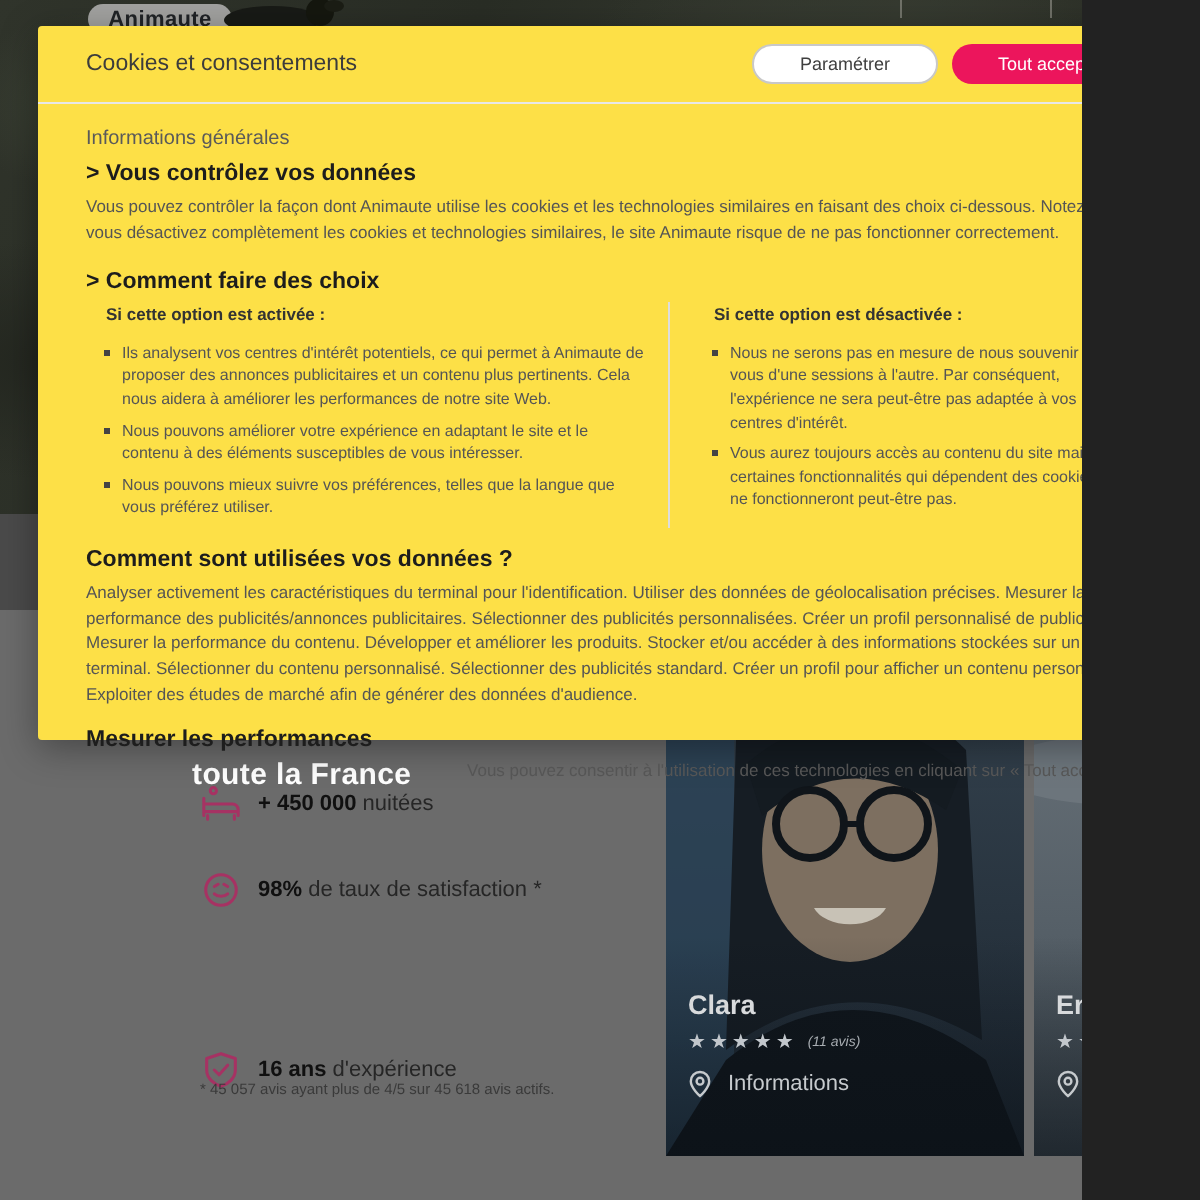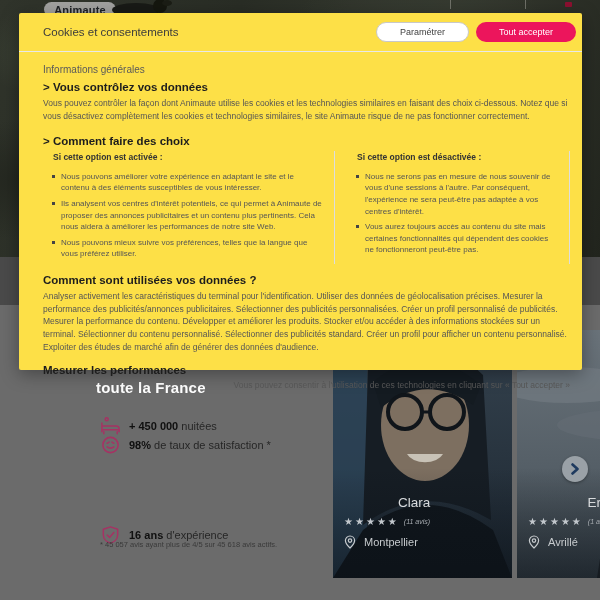--- a/index.html
+++ b/index.html
@@ -1,18 +1,18 @@
 <!DOCTYPE html>
 <html><head>
 <meta charset="utf-8">
 <style>
   html,body{margin:0;padding:0;background:#222;}
   *{box-sizing:border-box;}
   #screen{
-    position:relative;width:600px;height:600px;overflow:hidden;
+    position:relative;width:541px;height:600px;overflow:hidden;
     font-family:"Liberation Sans","DejaVu Sans",sans-serif;
     background:#6b6b6b;
   }
   
   .hero{
     position:absolute;left:0;top:0;width:600px;height:257px;
     background:
       radial-gradient(140px 70px at 12% 20%, #3d4436 0%, transparent 70%),
       radial-gradient(180px 90px at 70% 10%, #353a30 0%, transparent 70%),
       radial-gradient(120px 80px at 4% 70%, #23261f 0%, transparent 75%),
@@ -40,21 +40,21 @@
   .stat-text b{color:#101010;font-weight:700;}
   .footnote{position:absolute;left:100px;top:540px;font-size:7.5px;color:#3a3a3a;}
 
   .card{position:absolute;top:330px;height:248px;overflow:hidden;background:#2a3642;}
   .card-clara{left:333px;width:179px;}
   .card-eric{left:517px;width:160px;}
   .card svg.photo{position:absolute;left:0;top:0;}
   .card-scrim{position:absolute;left:0;bottom:0;width:100%;height:110px;
     background:linear-gradient(180deg,transparent,rgba(10,16,22,.55));}
   .card-info{position:absolute;left:11px;top:165px;}
-  .card-name{font-size:13.5px;font-weight:400;color:#d8dadc;text-align:right;}
+  .card-name{font-size:13.5px;font-weight:700;color:#d8dadc;}
   .card-rating{margin-top:6px;display:flex;align-items:center;}
   .stars{font-size:10px;letter-spacing:2px;color:#c2c7cc;}
   .reviews{font-size:7px;font-style:italic;color:#a8adb2;margin-left:5px;}
   .card-loc{margin-top:8px;display:flex;align-items:center;color:#c6cacd;font-size:11px;}
   .card-loc svg{margin-right:8px;}
   .next-btn{
     position:absolute;left:562px;top:456px;width:26px;height:26px;border-radius:50%;
     background:#9aa1a7;display:flex;align-items:center;justify-content:center;
     box-shadow:0 1px 3px rgba(0,0,0,.35);
   }
@@ -101,21 +101,21 @@
     </svg>
     <div class="nav-divider" style="left:450px"></div>
     <div class="nav-divider" style="left:525px"></div>
     <div class="nav-pink"></div>
   </div>
   <div class="band"></div>
   <div class="content"></div>
 
   <div class="page-heading">toute la France</div>
 
-  <div class="stat-row" style="top:416px">
+  <div class="stat-row" style="top:392px">
     <svg class="stat-icon" viewBox="0 0 22 20" fill="none" stroke="#a63263" stroke-width="1.6" stroke-linecap="round">
       <circle cx="7" cy="3" r="1.6"></circle>
       <path d="M2 7 v9 M2 10 h15 a3 3 0 0 1 3 3 v3 M2 14 h18 M4 16 v2 M18 16 v2"></path>
     </svg>
     <div class="stat-text"><b>+ 450 000</b><span> nuitées</span></div>
   </div>
 
   <div class="stat-row" style="top:435px">
     <svg class="stat-icon" viewBox="0 0 22 20" fill="none" stroke="#a63263" stroke-width="1.6" stroke-linecap="round">
       <circle cx="11" cy="10" r="8"></circle>
@@ -159,21 +159,21 @@
       <div class="card-name">Clara</div>
       <div class="card-rating">
         <span class="stars">★★★★★</span>
         <span class="reviews">(11 avis)</span>
       </div>
       <div class="card-loc">
         <svg width="12" height="14" viewBox="0 0 12 14" fill="none" stroke="#c6cacd" stroke-width="1.2">
           <path d="M6 1 a4.6 4.6 0 0 1 4.6 4.6 c0 3.4 -4.6 7.4 -4.6 7.4 s-4.6 -4 -4.6 -7.4 A4.6 4.6 0 0 1 6 1 Z"></path>
           <circle cx="6" cy="5.6" r="1.7"></circle>
         </svg>
-        <span>Montpellier</span>
+        <span>Informations</span>
       </div>
     </div>
   </div>
 
   <div class="card card-eric">
     <svg class="photo" width="160" height="248" viewBox="0 0 160 248">
       <defs>
           <linearGradient id="eg" x1="0" y1="0" x2="0" y2="1">
         <stop offset="0" stop-color="#6a737a"></stop>
             <stop offset=".55" stop-color="#555f67"></stop>
@@ -218,22 +218,22 @@
     <div class="modal-body">
       <div class="eyebrow">Informations générales</div>
       <div class="m-h">&gt; Vous contrôlez vos données</div>
       <p class="m-p">Vous pouvez contrôler la façon dont Animaute utilise les cookies et les technologies similaires en faisant des choix ci-dessous. Notez que si vous désactivez complètement les cookies et technologies similaires, le site Animaute risque de ne pas fonctionner correctement.</p>
 
       <div class="m-h">&gt; Comment faire des choix</div>
       <div class="cols">
         <div class="col col-left">
           <div class="col-h">Si cette option est activée :</div>
           <ul>
+            <li>Ils analysent vos centres d'intérêt potentiels, ce qui permet à Animaute de proposer des annonces publicitaires et un contenu plus pertinents. Cela nous aidera à améliorer les performances de notre site Web.</li>
             <li>Nous pouvons améliorer votre expérience en adaptant le site et le contenu à des éléments susceptibles de vous intéresser.</li>
-            <li>Ils analysent vos centres d'intérêt potentiels, ce qui permet à Animaute de proposer des annonces publicitaires et un contenu plus pertinents. Cela nous aidera à améliorer les performances de notre site Web.</li>
             <li>Nous pouvons mieux suivre vos préférences, telles que la langue que vous préférez utiliser.</li>
           </ul>
         </div>
         <div class="col col-right">
           <div class="col-h">Si cette option est désactivée :</div>
           <ul>
             <li>Nous ne serons pas en mesure de nous souvenir de vous d'une sessions à l'autre. Par conséquent, l'expérience ne sera peut-être pas adaptée à vos centres d'intérêt.</li>
             <li>Vous aurez toujours accès au contenu du site mais certaines fonctionnalités qui dépendent des cookies ne fonctionneront peut-être pas.</li>
           </ul>
         </div>

